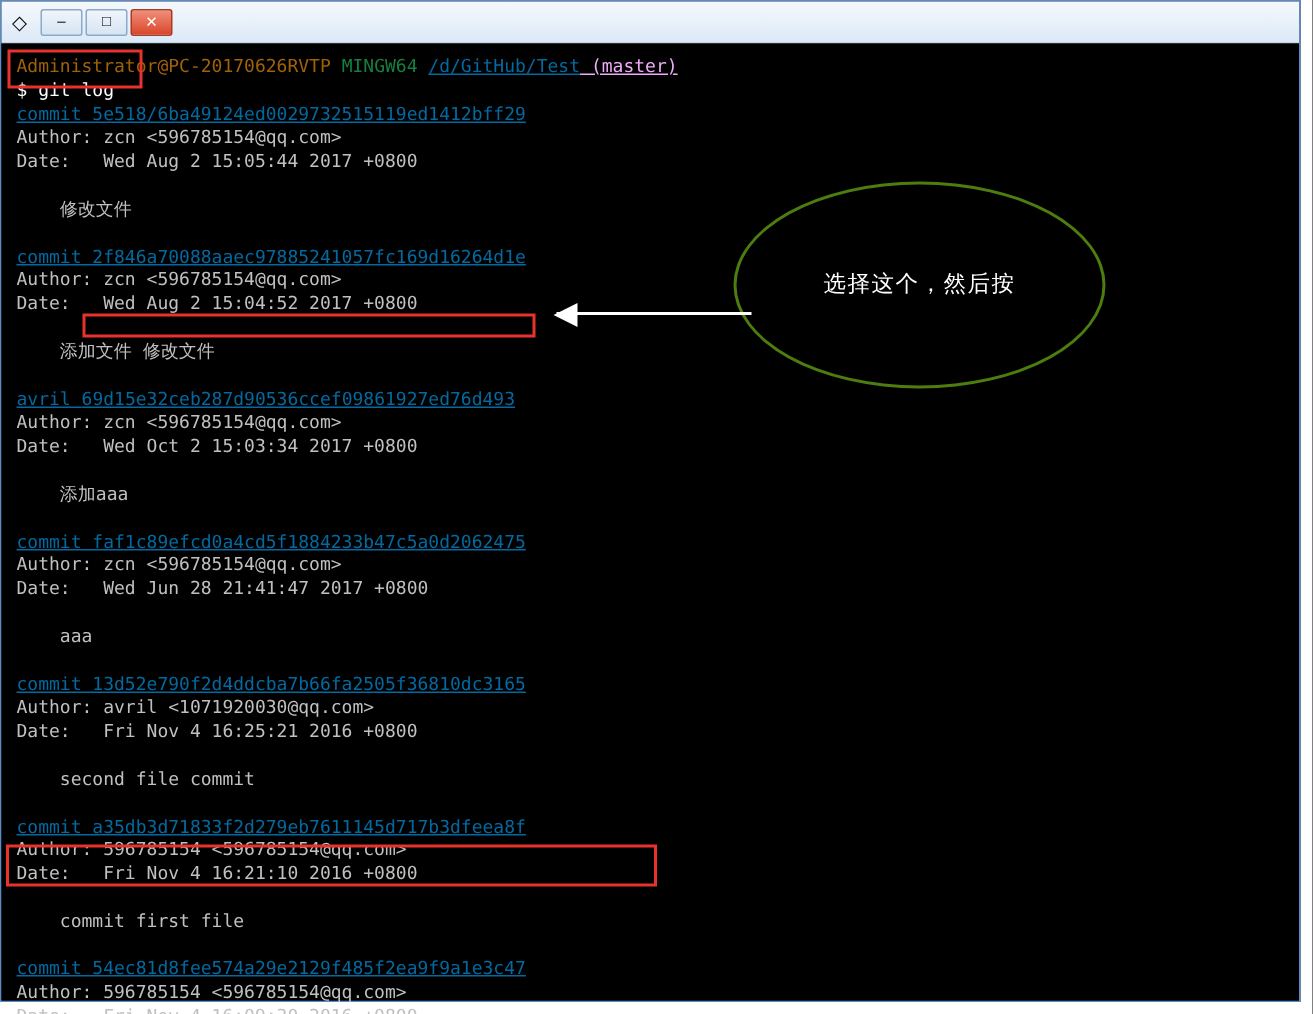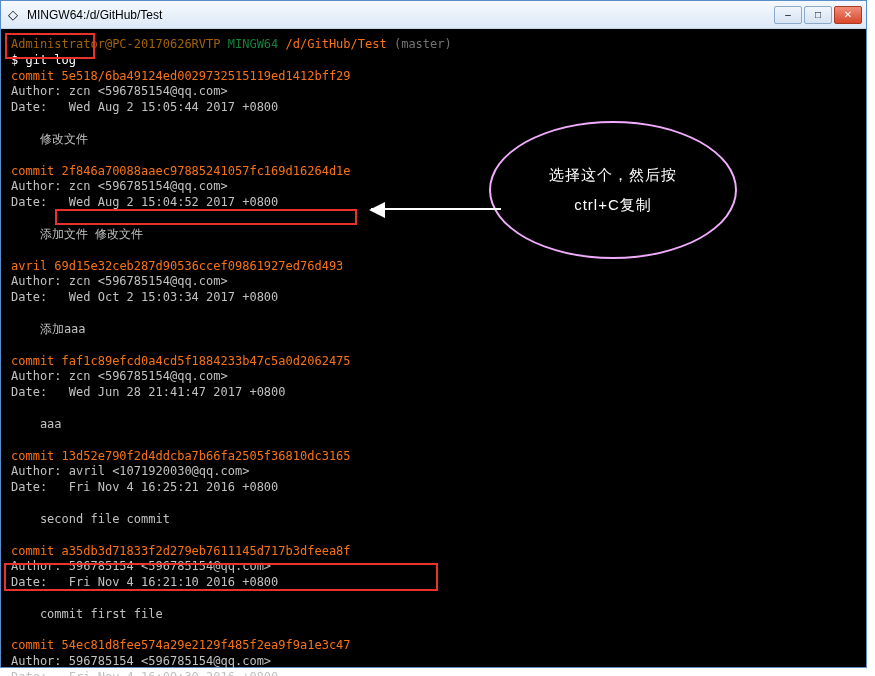--- a/index.html
+++ b/index.html
@@ -56,28 +56,28 @@
   background: #000;
   padding: 8px 10px;
   font-family: Consolas, "Lucida Console", monospace;
   font-size: 12px;
   line-height: 1.32;
   color: #c0c0c0;
   white-space: pre;
 }
 .green { color: #a16207; }
 .purple { color: #15803d; }
-.yellow { color: #f97316; }
-.blue { color: #737373; }
+.yellow { color: #0369a1; text-decoration: underline; }
+.blue { color: #f0abfc; text-decoration: underline; }
 .white { color: #fff; }
 .ellipse {
   position: absolute;
   top: 120px; left: 488px;
   width: 248px; height: 138px;
-  border: 2px solid #f0abfc;
+  border: 2px solid #4d7c0f;
   border-radius: 50%;
   display: flex;
   align-items: center;
   justify-content: center;
   text-align: center;
   color: #fff;
   font-family: "Microsoft YaHei", sans-serif;
   font-size: 15px;
   letter-spacing: 1px;
   line-height: 2;
@@ -108,21 +108,20 @@
 .box1 { position: absolute; top: 32px; left: 4px; width: 90px; height: 26px; border: 2px solid #e8332c; pointer-events: none; }
 .box2 { position: absolute; top: 208px; left: 54px; width: 302px; height: 16px; border: 2px solid #e8332c; pointer-events: none; }
 .box3 { position: absolute; top: 562px; left: 3px; width: 434px; height: 28px; border: 2px solid #e8332c; pointer-events: none; }
 </style>
 </head>
 <body>
 
 <div class="window">
   <div class="titlebar">
     <span class="icon">◇</span>
-    <span class="title">MINGW64:/d/GitHub/Test</span>
     <div class="winbtns">
       <div class="winbtn">–</div>
       <div class="winbtn">□</div>
       <div class="winbtn close">✕</div>
     </div>
   </div>
 
   <div class="term"><span class="green">Administrator</span><span class="green">@PC-20170626RVTP </span><span class="purple">MINGW64 </span><span class="yellow">/d/GitHub/Test</span><span class="blue"> (master)</span>
 <span class="white">$ git log</span>
 <span class="yellow">commit 5e518/6ba49124ed0029732515119ed1412bff29</span>
@@ -176,18 +175,17 @@
 
 </div>
 
   <div class="box1"></div>
   <div class="box2"></div>
   <div class="box3"></div>
 
   <div class="ellipse">
     <div>
       <div>选择这个，然后按</div>
-      <div>ctrl+C复制</div>
     </div>
   </div>
   <div class="arrow"></div>
 
 </div>
 
 </body></html>

